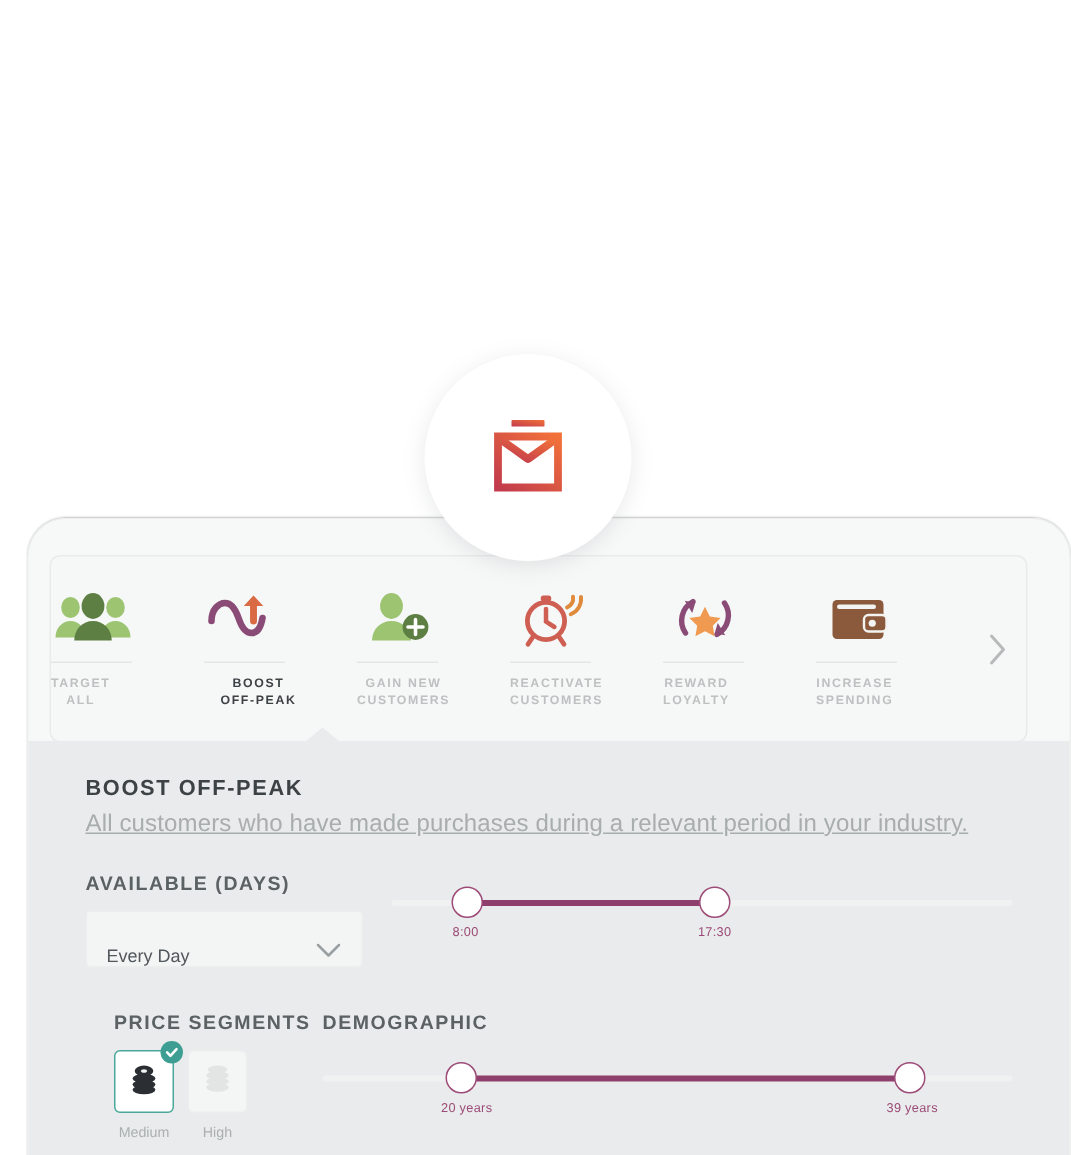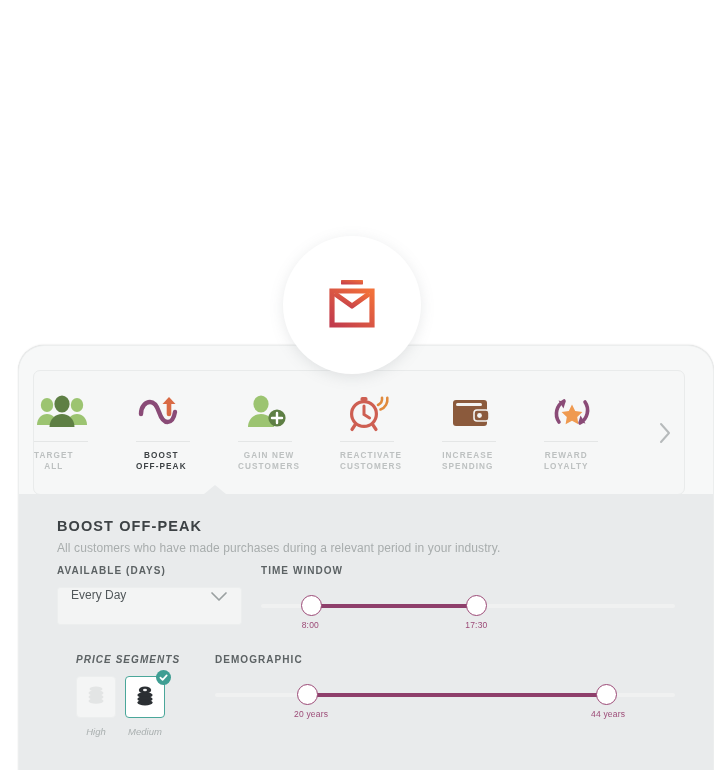--- a/index.html
+++ b/index.html
@@ -73,20 +73,21 @@
     line-height: 11px;
     text-align: center;
     color: #bdc1c1;
     font-weight: bold;
     text-transform: uppercase;
     white-space: pre-line;
   }
   .tab.active .tab-label {
     color: #3d4245;
     font-weight: bold;
+    margin-left: 11px;
   }
   #tab-next {
     flex: 0 0 38px;
     display: flex;
     align-items: center;
     justify-content: center;
     cursor: pointer;
   }
 
   
@@ -112,54 +113,55 @@
     padding: 24px 38px 0 38px;
   }
   #panel-title {
     font-size: 14.5px;
     font-weight: bold;
     letter-spacing: 1.1px;
     color: #3d4245;
     margin: 0 0 7px 0;
   }
   #panel-subtitle {
-    font-size: 12px;
+    font-size: 16px;
     color: #a8adad;
-    margin: 0 0 10px 0;
+    margin: 0 0 22px 0;
     letter-spacing: 0.1px;
+    text-decoration: underline;
   }
 
   .field-label {
-    font-size: 10px;
+    font-size: 13px;
     font-weight: bold;
     letter-spacing: 1.05px;
     color: #5c6264;
     text-transform: uppercase;
     margin-bottom: 11px;
   }
 
   .row {
     display: flex;
     align-items: flex-start;
   }
   .row-2 { margin-top: 29px; }
 
   .col-select { width: 185px; flex: 0 0 185px; }
   .col-time   { margin-left: 19px; flex: 1 1 auto; }
-  .col-price  { margin-left: 19px; flex: 0 0 138px; font-style: italic; }
+  .col-price  { margin-left: 19px; flex: 0 0 138px; }
   .col-demo   { margin-left: 1px; flex: 1 1 auto; }
 
   
   .select-box {
     height: 38px;
     background: #f3f4f4;
     border: 1px solid #eceeee;
     border-radius: 3px;
     display: flex;
-    align-items: flex-start;
+    align-items: flex-end;
     justify-content: space-between;
     padding: 0 13px;
     box-sizing: border-box;
     cursor: pointer;
   }
   .select-value {
     font-size: 12px;
     color: #51575a;
   }
 
@@ -327,44 +329,44 @@
         </svg>
       </div>
       <div class="tab-sep"></div>
       <div class="tab-label">REACTIVATE
 CUSTOMERS</div>
     </div>
 
     <div class="tab">
       <div class="tab-icon">
         <svg width="56" height="40" viewBox="0 0 56 40">
-          <rect x="11" y="8" width="34" height="26" rx="3" fill="#8b5a3c"></rect>
-          <rect x="14" y="11" width="26" height="3" rx="1.5" fill="#f3f3f1"></rect>
-          <rect x="32" y="18" width="15" height="11" rx="3" fill="#8b5a3c" stroke="#f3f3f1" stroke-width="1.6"></rect>
-          <circle cx="37.5" cy="23.5" r="2.4" fill="#f3f3f1"></circle>
-        </svg>
-      </div>
-      <div class="tab-sep"></div>
-      <div class="tab-label">INCREASE
-SPENDING</div>
-    </div>
-
-    <div class="tab">
-      <div class="tab-icon">
-        <svg width="56" height="40" viewBox="0 0 56 40">
           <path d="M20 9A14.5 14.5 0 0 0 15 30" stroke="#8a4b77" stroke-width="3.6" fill="none" stroke-linecap="round"></path>
           <path d="M14.5 8.5l7 1.5-2 6.6z" fill="#8a4b77"></path>
           <path d="M36 31a14.5 14.5 0 0 0 5-21" stroke="#8a4b77" stroke-width="3.6" fill="none" stroke-linecap="round"></path>
           <path d="M41.5 31.5l-7-1.5 2-6.6z" fill="#8a4b77"></path>
           <path d="M28 12.5l3.2 6.5 7.2 1-5.2 5.1 1.2 7.1-6.4-3.4-6.4 3.4 1.2-7.1-5.2-5.1 7.2-1z" fill="#ef9a50"></path>
         </svg>
       </div>
       <div class="tab-sep"></div>
       <div class="tab-label">REWARD
 LOYALTY</div>
+    </div>
+
+    <div class="tab">
+      <div class="tab-icon">
+        <svg width="56" height="40" viewBox="0 0 56 40">
+          <rect x="11" y="8" width="34" height="26" rx="3" fill="#8b5a3c"></rect>
+          <rect x="14" y="11" width="26" height="3" rx="1.5" fill="#f3f3f1"></rect>
+          <rect x="32" y="18" width="15" height="11" rx="3" fill="#8b5a3c" stroke="#f3f3f1" stroke-width="1.6"></rect>
+          <circle cx="37.5" cy="23.5" r="2.4" fill="#f3f3f1"></circle>
+        </svg>
+      </div>
+      <div class="tab-sep"></div>
+      <div class="tab-label">INCREASE
+SPENDING</div>
     </div>
 
     <div id="tab-next">
       <svg width="16" height="26" viewBox="0 0 16 26">
         <path d="M4 4l8 9-8 9" stroke="#b6babb" stroke-width="2" fill="none" stroke-linecap="round" stroke-linejoin="round"></path>
       </svg>
     </div>
   </div>
 
   <div id="content-panel">
@@ -382,52 +384,37 @@
             <span class="select-value">Every Day</span>
             <span>
               <svg width="18" height="11" viewBox="0 0 18 11">
                 <path d="M2 2l7 7 7-7" stroke="#9aa0a1" stroke-width="1.7" fill="none" stroke-linecap="round" stroke-linejoin="round"></path>
               </svg>
             </span>
           </div>
         </div>
 
         <div class="col-time">
-          <div class="field-label">TIME WINDOW</div>
           <div class="slider">
             <div class="slider-rail"></div>
             <div class="slider-fill" style="left:12%;width:40%"></div>
             <div class="slider-handle" style="left:calc(12% - 10px)"></div>
             <div class="slider-handle" style="left:calc(52% - 10px)"></div>
             <div class="slider-tip" style="left:calc(12% - 9px)">8:00</div>
             <div class="slider-tip" style="left:calc(52% - 11px)">17:30</div>
           </div>
         </div>
       </div>
 
       <div class="row row-2">
 
 
         <div class="col-price">
           <div class="field-label">PRICE SEGMENTS</div>
           <div class="chips">
-
-            <div class="chip-wrap">
-              <div class="chip">
-                <span>
-                  <svg width="22" height="26" viewBox="0 0 22 26">
-                    <ellipse cx="11" cy="7" rx="6.5" ry="2.6" fill="#e3e5e5"></ellipse>
-                    <ellipse cx="11" cy="11" rx="7.5" ry="2.8" fill="#e3e5e5"></ellipse>
-                    <ellipse cx="11" cy="15" rx="7.5" ry="2.8" fill="#e3e5e5"></ellipse>
-                    <ellipse cx="11" cy="19" rx="7.5" ry="2.8" fill="#e3e5e5"></ellipse>
-                  </svg>
-                </span>
-              </div>
-              <div class="chip-label">High</div>
-            </div>
 
             <div class="chip-wrap">
               <div class="chip selected">
                 <span>
                   <svg width="22" height="26" viewBox="0 0 22 26">
                     <ellipse cx="11" cy="8" rx="6.2" ry="3.6" fill="#2b2f33"></ellipse>
                     <ellipse cx="11" cy="8" rx="2" ry="1.2" fill="#f3f4f4"></ellipse>
                     <ellipse cx="11" cy="13" rx="7.6" ry="3" fill="#2b2f33"></ellipse>
                     <ellipse cx="11" cy="17" rx="7.6" ry="3" fill="#2b2f33"></ellipse>
                     <ellipse cx="11" cy="20.5" rx="7.6" ry="3" fill="#2b2f33"></ellipse>
@@ -435,33 +422,47 @@
                 </span>
                 <span class="chip-check">
                   <svg width="9" height="9" viewBox="0 0 9 9">
                     <path d="M1.4 4.6l2.2 2.3L7.7 2.4" stroke="#fff" stroke-width="1.7" fill="none" stroke-linecap="round" stroke-linejoin="round"></path>
                   </svg>
                 </span>
               </div>
               <div class="chip-label">Medium</div>
             </div>
 
+            <div class="chip-wrap">
+              <div class="chip">
+                <span>
+                  <svg width="22" height="26" viewBox="0 0 22 26">
+                    <ellipse cx="11" cy="7" rx="6.5" ry="2.6" fill="#e3e5e5"></ellipse>
+                    <ellipse cx="11" cy="11" rx="7.5" ry="2.8" fill="#e3e5e5"></ellipse>
+                    <ellipse cx="11" cy="15" rx="7.5" ry="2.8" fill="#e3e5e5"></ellipse>
+                    <ellipse cx="11" cy="19" rx="7.5" ry="2.8" fill="#e3e5e5"></ellipse>
+                  </svg>
+                </span>
+              </div>
+              <div class="chip-label">High</div>
+            </div>
+
 
           </div>
         </div>
 
         <div class="col-demo">
           <div class="field-label">DEMOGRAPHIC</div>
           <div class="slider">
             <div class="slider-rail"></div>
             <div class="slider-fill" style="left:20%;width:65%"></div>
             <div class="slider-handle" style="left:calc(20% - 10px)"></div>
             <div class="slider-handle" style="left:calc(85% - 10px)"></div>
             <div class="slider-tip" style="left:calc(20% - 13px)">20 years</div>
-            <div class="slider-tip" style="left:calc(85% - 15px)">44 years</div>
+            <div class="slider-tip" style="left:calc(85% - 15px)">39 years</div>
           </div>
         </div>
 
       </div>
     </div>
   </div>
 </div>
 
 <div id="badge">
   <span>

